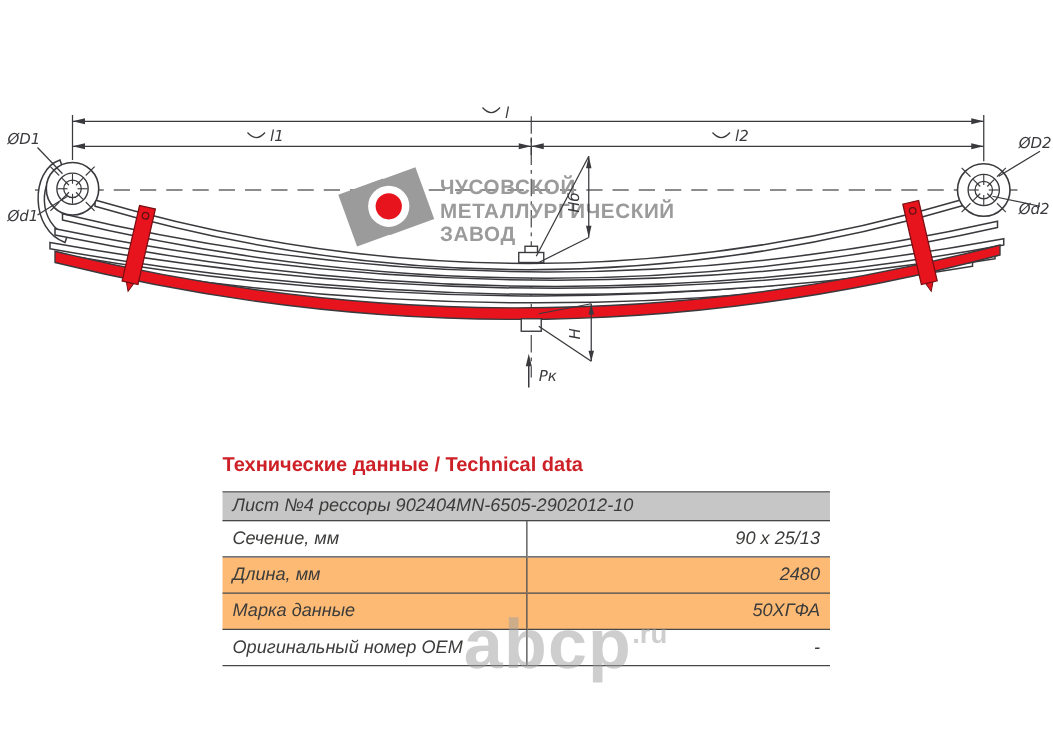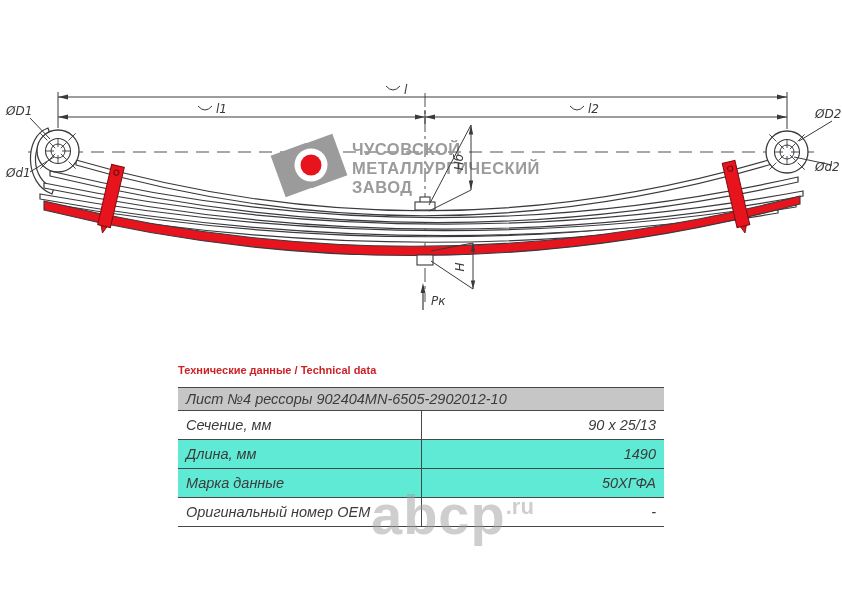--- a/index.html
+++ b/index.html
@@ -1,26 +1,26 @@
 <!DOCTYPE html>
 <html><head>
 <meta charset="utf-8">
 <style>
   html,body{margin:0;padding:0;background:#fff;}
   .page{position:relative;width:842px;height:595px;background:#ffffff;overflow:hidden;
         font-family:"Liberation Sans",sans-serif;color:#3c3c3b;}
   .drawing{position:absolute;left:0;top:0;width:842px;height:350px;}
   .content{position:absolute;left:178px;top:364px;width:486px;}
-  .title{margin:0 0 11px 0;font-size:11px;font-weight:bold;color:#cd2127;}
+  .title{margin:0 0 11px 0;font-size:16px;font-weight:bold;color:#cd2127;}
   table.tech{width:486px;border-collapse:collapse;font-size:14.5px;color:#3c3c3b;table-layout:fixed;font-style:italic;}
   table.tech td{padding:5px 8px 5px 8px;height:18px;vertical-align:middle;}
   tr.hdr td{background:#c6c6c6;border-top:1.5px solid #474747;border-bottom:1.5px solid #474747;height:13px;padding-top:3px;padding-bottom:3px;}
   tr.row td{border-bottom:1.5px solid #474747;}
   tr.row td.val{border-left:1.5px solid #474747;text-align:right;}
-  tr.grey td{background:#5eead4;}
+  tr.grey td{background:#fdba74;}
   td.lab{width:232px;}
   .watermark{position:absolute;left:157px;top:118px;opacity:0.5;color:#9f9f9f;
              font-weight:bold;font-size:56px;letter-spacing:1px;pointer-events:none;white-space:nowrap;margin-left:36px;}
   .watermark .suffix{font-size:22px;font-weight:bold;position:relative;top:-20px;letter-spacing:0;}
   svg text.dim{font-family:"DejaVu Sans",sans-serif;font-style:italic;font-size:12px;fill:#3a393d;}
   svg text.logo{font-family:"Liberation Sans",sans-serif;font-weight:bold;fill:#9c9b9b;letter-spacing:0.5px;}
 </style>
 </head>
 <body>
 
@@ -185,21 +185,21 @@
       <tbody>
         <tr class="hdr">
           <td colspan="2">Лист №4 рессоры 902404MN-6505-2902012-10</td>
         </tr>
         <tr class="row">
           <td class="lab">Сечение, мм</td>
           <td class="val">90 x 25/13</td>
         </tr>
         <tr class="row grey">
           <td class="lab">Длина, мм</td>
-          <td class="val">1490</td>
+          <td class="val">2480</td>
         </tr>
         <tr class="row grey">
           <td class="lab">Марка данные</td>
           <td class="val">50ХГФА</td>
         </tr>
         <tr class="row">
           <td class="lab">Оригинальный номер OEM</td>
           <td class="val">-</td>
         </tr>
       </tbody>

